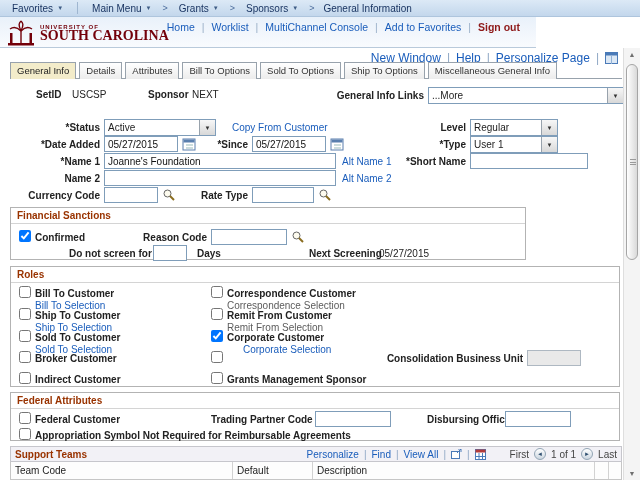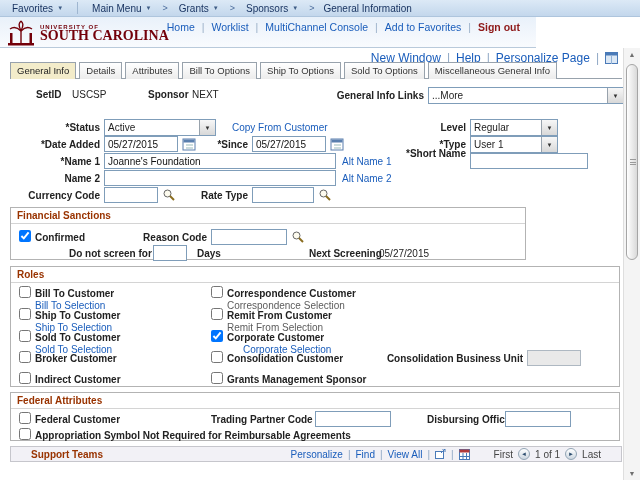--- a/index.html
+++ b/index.html
@@ -57,21 +57,21 @@
     display:flex; align-items:center; justify-content:center; font-size:6px; color:#333; }
 
   .icon-btn { position:absolute; cursor:pointer; line-height:0; }
 
   .box { position:absolute; border:1px solid #b3b3b3; background:#fff; }
   .box-title { position:absolute; left:0; top:0; right:0; height:16px; padding:2px 6px;
     font-weight:bold; color:#993300; border-bottom:1px solid #d4d4d4; }
 
   
   .st-bar { position:absolute; left:10px; top:446px; width:612px; height:16px; background:#f2f1f6;
-    border:1px solid #c6c6cc; display:flex; align-items:center; justify-content:space-between; padding:0 20px; }
+    border:1px solid #c6c6cc; display:flex; align-items:center; justify-content:space-between; padding:0 4px; }
   .st-title { font-weight:bold; color:#993300; }
   .st-ctl { display:flex; align-items:center; gap:5px; }
   .st-ctl a { color:#1a5dbb; text-decoration:none; cursor:pointer; }
   .st-ctl .pipe { color:#8fa7c4; }
   .pager-txt { color:#444; }
   .pgbtn { width:12px; height:12px; border-radius:50%; border:1px solid #93a5b5;
     background:linear-gradient(#ffffff,#ccd6e0); display:inline-flex; align-items:center; justify-content:center;
     font-size:6px; color:#2d4d6e; cursor:pointer; }
   .grid-head { position:absolute; left:10px; top:462px; width:612px; height:18px; display:flex;
     border:1px solid #c6c6c6; border-top:none; background:#fdfdfd; }
@@ -161,22 +161,22 @@
       <rect x="0.5" y="0.5" width="12" height="3" fill="#4a7ab8"></rect>
       <line x1="6.5" y1="4" x2="6.5" y2="12" stroke="#8fb0d6"></line>
     </svg>
   </div>
 
   <div class="tabs">
     <div class="tab active">General Info</div>
     <div class="tab">Details</div>
     <div class="tab">Attributes</div>
     <div class="tab">Bill To Options</div>
+    <div class="tab">Sold To Options</div>
     <div class="tab">Ship To Options</div>
-    <div class="tab">Sold To Options</div>
     <div class="tab">Miscellaneous General Info</div>
   </div>
   <div class="tabline"></div>
 
   <span class="abs lbl" style="left:36px;top:89px">SetID</span>
   <span class="abs val" style="left:72px;top:89px">USCSP</span>
   <span class="abs lbl" style="left:148px;top:89px">Sponsor</span>
   <span class="abs val" style="left:192px;top:89px">NEXT</span>
   <span class="abs lbl r" style="left:320px;top:90px;width:104px">General Info Links</span>
   <div class="combo" style="left:428px;top:87px;width:196px">
@@ -218,21 +218,21 @@
   </span>
   <span class="abs lbl r" style="left:398px;top:139px;width:68px">*Type</span>
   <div class="combo" style="left:470px;top:136px;width:88px">
     <span class="combo-text">User 1</span>
     <span class="combo-btn">▼</span>
   </div>
 
   <span class="abs lbl r" style="left:20px;top:156px;width:80px">*Name 1</span>
   <input class="txt" style="left: 104px; top: 153px; width: 232px;" value="Joanne's Foundation">
   <span class="abs link" style="left:342px;top:156px">Alt Name 1</span>
-  <span class="abs lbl r" style="left:386px;top:148px;width:80px">*Short Name</span>
+  <span class="abs lbl r" style="left:386px;top:156px;width:80px">*Short Name</span>
   <input class="txt" style="left: 470px; top: 153px; width: 118px;" value="">
 
   <span class="abs lbl r" style="left:20px;top:173px;width:80px">Name 2</span>
   <input class="txt" style="left: 104px; top: 170px; width: 232px;" value="">
   <span class="abs link" style="left:342px;top:173px">Alt Name 2</span>
 
   <span class="abs lbl r" style="left:20px;top:190px;width:80px">Currency Code</span>
   <input class="txt" style="left: 104px; top: 187px; width: 54px;" value="">
   <span class="icon-btn" style="left:162px;top:188px">
     <svg width="13" height="13">
@@ -295,21 +295,20 @@
 
     <input type="checkbox" class="cb" style="left: 200px; top: 41px;">
     <span class="abs lbl" style="left:216px;top:43px">Remit From Customer</span>
     <span class="abs graysub" style="left:216px;top:55px">Remit From Selection</span>
 
     <input type="checkbox" class="cb" style="left: 200px; top: 63px;" checked="">
     <span class="abs lbl" style="left:216px;top:65px">Corporate Customer</span>
     <span class="abs link" style="left:232px;top:77px">Corporate Selection</span>
 
     <input type="checkbox" class="cb" style="left: 200px; top: 84px;">
-    <span class="abs lbl" style="left:216px;top:86px">Consolidation Customer</span>
     <span class="abs lbl r" style="left:342px;top:86px;width:170px">Consolidation Business Unit</span>
     <input class="txt" style="left: 516px; top: 83px; width: 54px;" disabled="" value="">
 
     <input type="checkbox" class="cb" style="left: 200px; top: 105px;">
     <span class="abs lbl" style="left:216px;top:107px">Grants Management Sponsor</span>
   </div>
 
   <div class="box" style="left:10px;top:392px;width:610px;height:49px">
     <div class="box-title">Federal Attributes</div>
     <input type="checkbox" class="cb" style="left: 8px; top: 19px;">
@@ -344,20 +343,27 @@
           <line x1="0" y1="7.5" x2="11" y2="7.5" stroke="#4a7ab8"></line>
         </svg>
       <span style="width:14px"></span>
       <span class="pager-txt">First</span>
       <span class="pgbtn">◄</span>
       <span class="pager-txt">1 of 1</span>
       <span class="pgbtn">►</span>
       <span class="pager-txt">Last</span>
     </span>
   </div>
+  <div class="grid-head">
+    <span class="grid-cell" style="width:222px">Team Code</span>
+    <span class="grid-cell" style="width:80px">Default</span>
+    <span class="grid-cell" style="width:282px">Description</span>
+    <span class="grid-cell" style="width:14px"></span>
+    <span class="grid-cell" style="width:12px;border-right:none"></span>
+  </div>
 
   <div class="scroll">
     <span class="sb-arrow" style="top:3px">▲</span>
     <div class="sb-thumb">
         <span class="sb-grip"></span>
       </div>
     <span class="sb-arrow" style="bottom:3px">▼</span>
   </div>
 
 </div>

